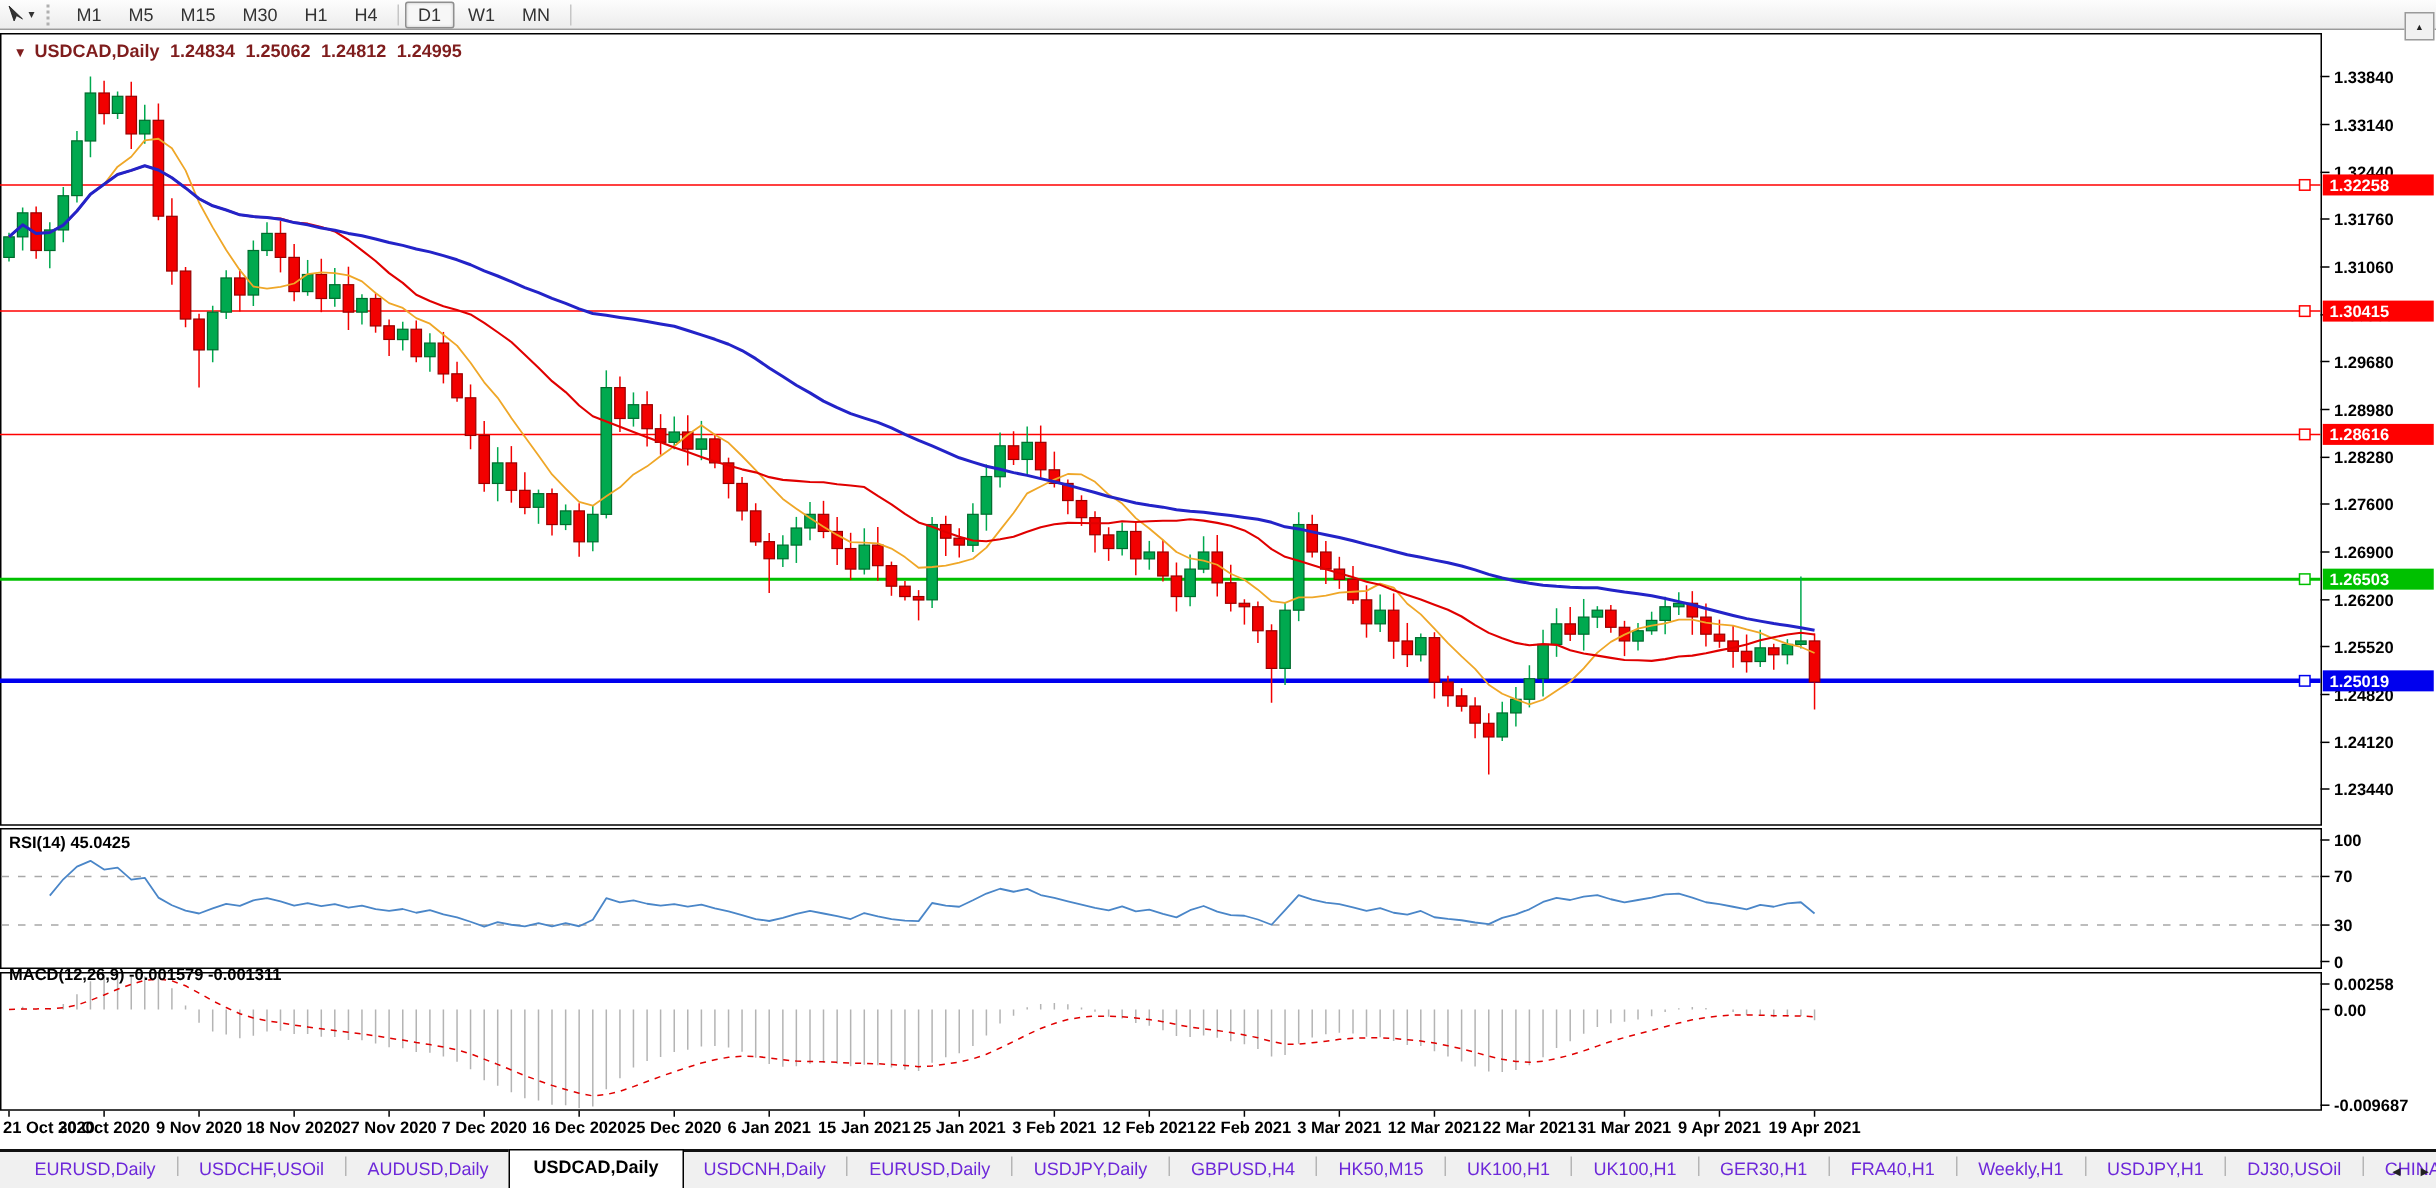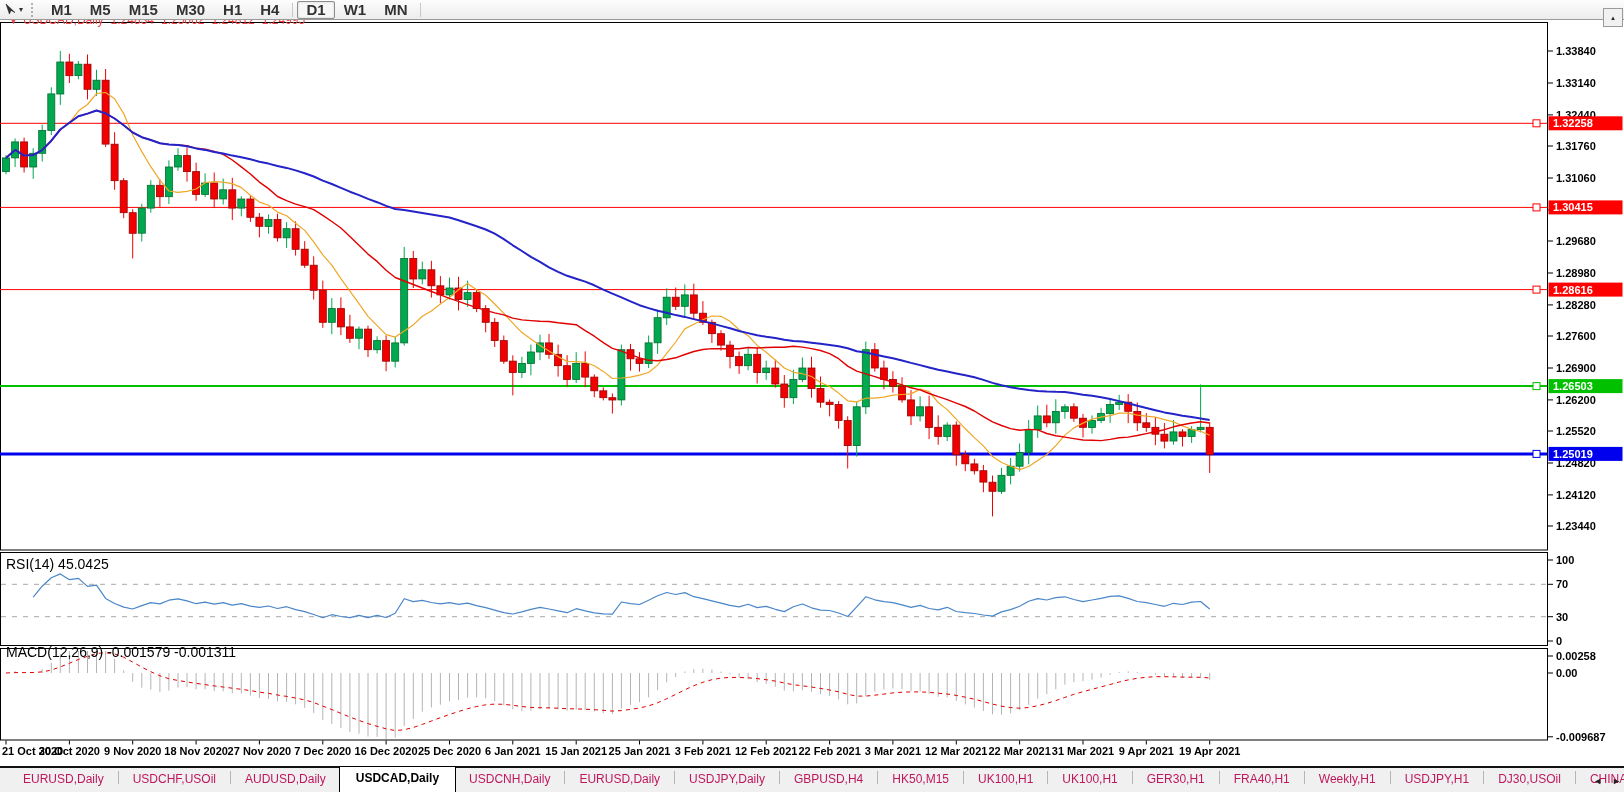--- a/index.html
+++ b/index.html
@@ -7,35 +7,35 @@
          font-family:"Liberation Sans",sans-serif;}
   svg text{font-family:"Liberation Sans",sans-serif;}
   
   .toolbar{position:absolute;top:0;left:0;width:1624px;height:20px;box-sizing:border-box;
            background:linear-gradient(#fdfdfd,#ececec);border-bottom:1px solid #9a9a9a;
            display:flex;align-items:center;padding:0 4px;z-index:6;}
   .tool-group{display:flex;align-items:center;margin-right:4px;}
   .caret{font-size:8px;color:#333;margin-left:2px;}
   .grip{width:3px;height:14px;border-left:2px dotted #b0b0b0;margin:0 6px 0 4px;}
   .vsep{width:1px;height:14px;background:#c6c6c6;margin:0 4px;}
-  .tf-btn{font-size:15px;font-weight:700;color:#333;padding:1px 8px;border:1px solid transparent;
+  .tf-btn{font-size:12px;font-weight:400;color:#333;padding:1px 8px;border:1px solid transparent;
           border-radius:2px;cursor:default;line-height:14px;}
   .tf-btn.active{background:#f7f7f7;border-color:#8f8f8f;box-shadow:inset 0 0 2px #c0c0c0;}
   .overflow-btn{position:absolute;left:1603px;top:8px;width:18px;height:17px;background:#f1f1f1;
           border:1px solid #9a9a9a;z-index:7;display:flex;align-items:center;justify-content:center;
           font-size:7px;color:#222;}
   
-  .chart-title{position:absolute;left:9px;top:13px;font-size:12px;font-weight:400;color:#ef4444;z-index:4;}
+  .chart-title{position:absolute;left:9px;top:27px;font-size:12px;font-weight:700;color:#7f1d1d;z-index:4;}
   .chart-title .tri{font-size:9px;margin-right:5px;}
   .chart-title span.v{margin-right:7px;}
-  .pane-label{position:absolute;font-size:14px;color:#000;z-index:4;font-weight:400;}
+  .pane-label{position:absolute;font-size:11px;color:#000;z-index:4;font-weight:700;}
   
   .tabbar{position:absolute;left:0;bottom:0;width:1624px;height:26px;box-sizing:border-box;
           background:#f0f0f0;border-top:2px solid #111;display:flex;align-items:flex-end;z-index:6;}
-  .tab{font-size:12px;color:#be185d;padding:4px 13px 6px;white-space:nowrap;cursor:default;}
+  .tab{font-size:12px;color:#6d28d9;padding:4px 13px 6px;white-space:nowrap;cursor:default;}
   .tab.active{background:#fff;border:1px solid #000;border-bottom:none;color:#000;font-weight:700;
           margin-top:-2px;padding:4px 16px 7px;}
   .tabsep{width:1px;height:13px;background:#b5b5b5;margin:0 1px 8px;}
   .tab-arrows{position:absolute;right:3px;bottom:6px;display:flex;gap:10px;font-size:9px;color:#222;}
   .tab-arrows span{cursor:default;}
 </style>
 </head>
 <body>
 
 <div class="stage">

